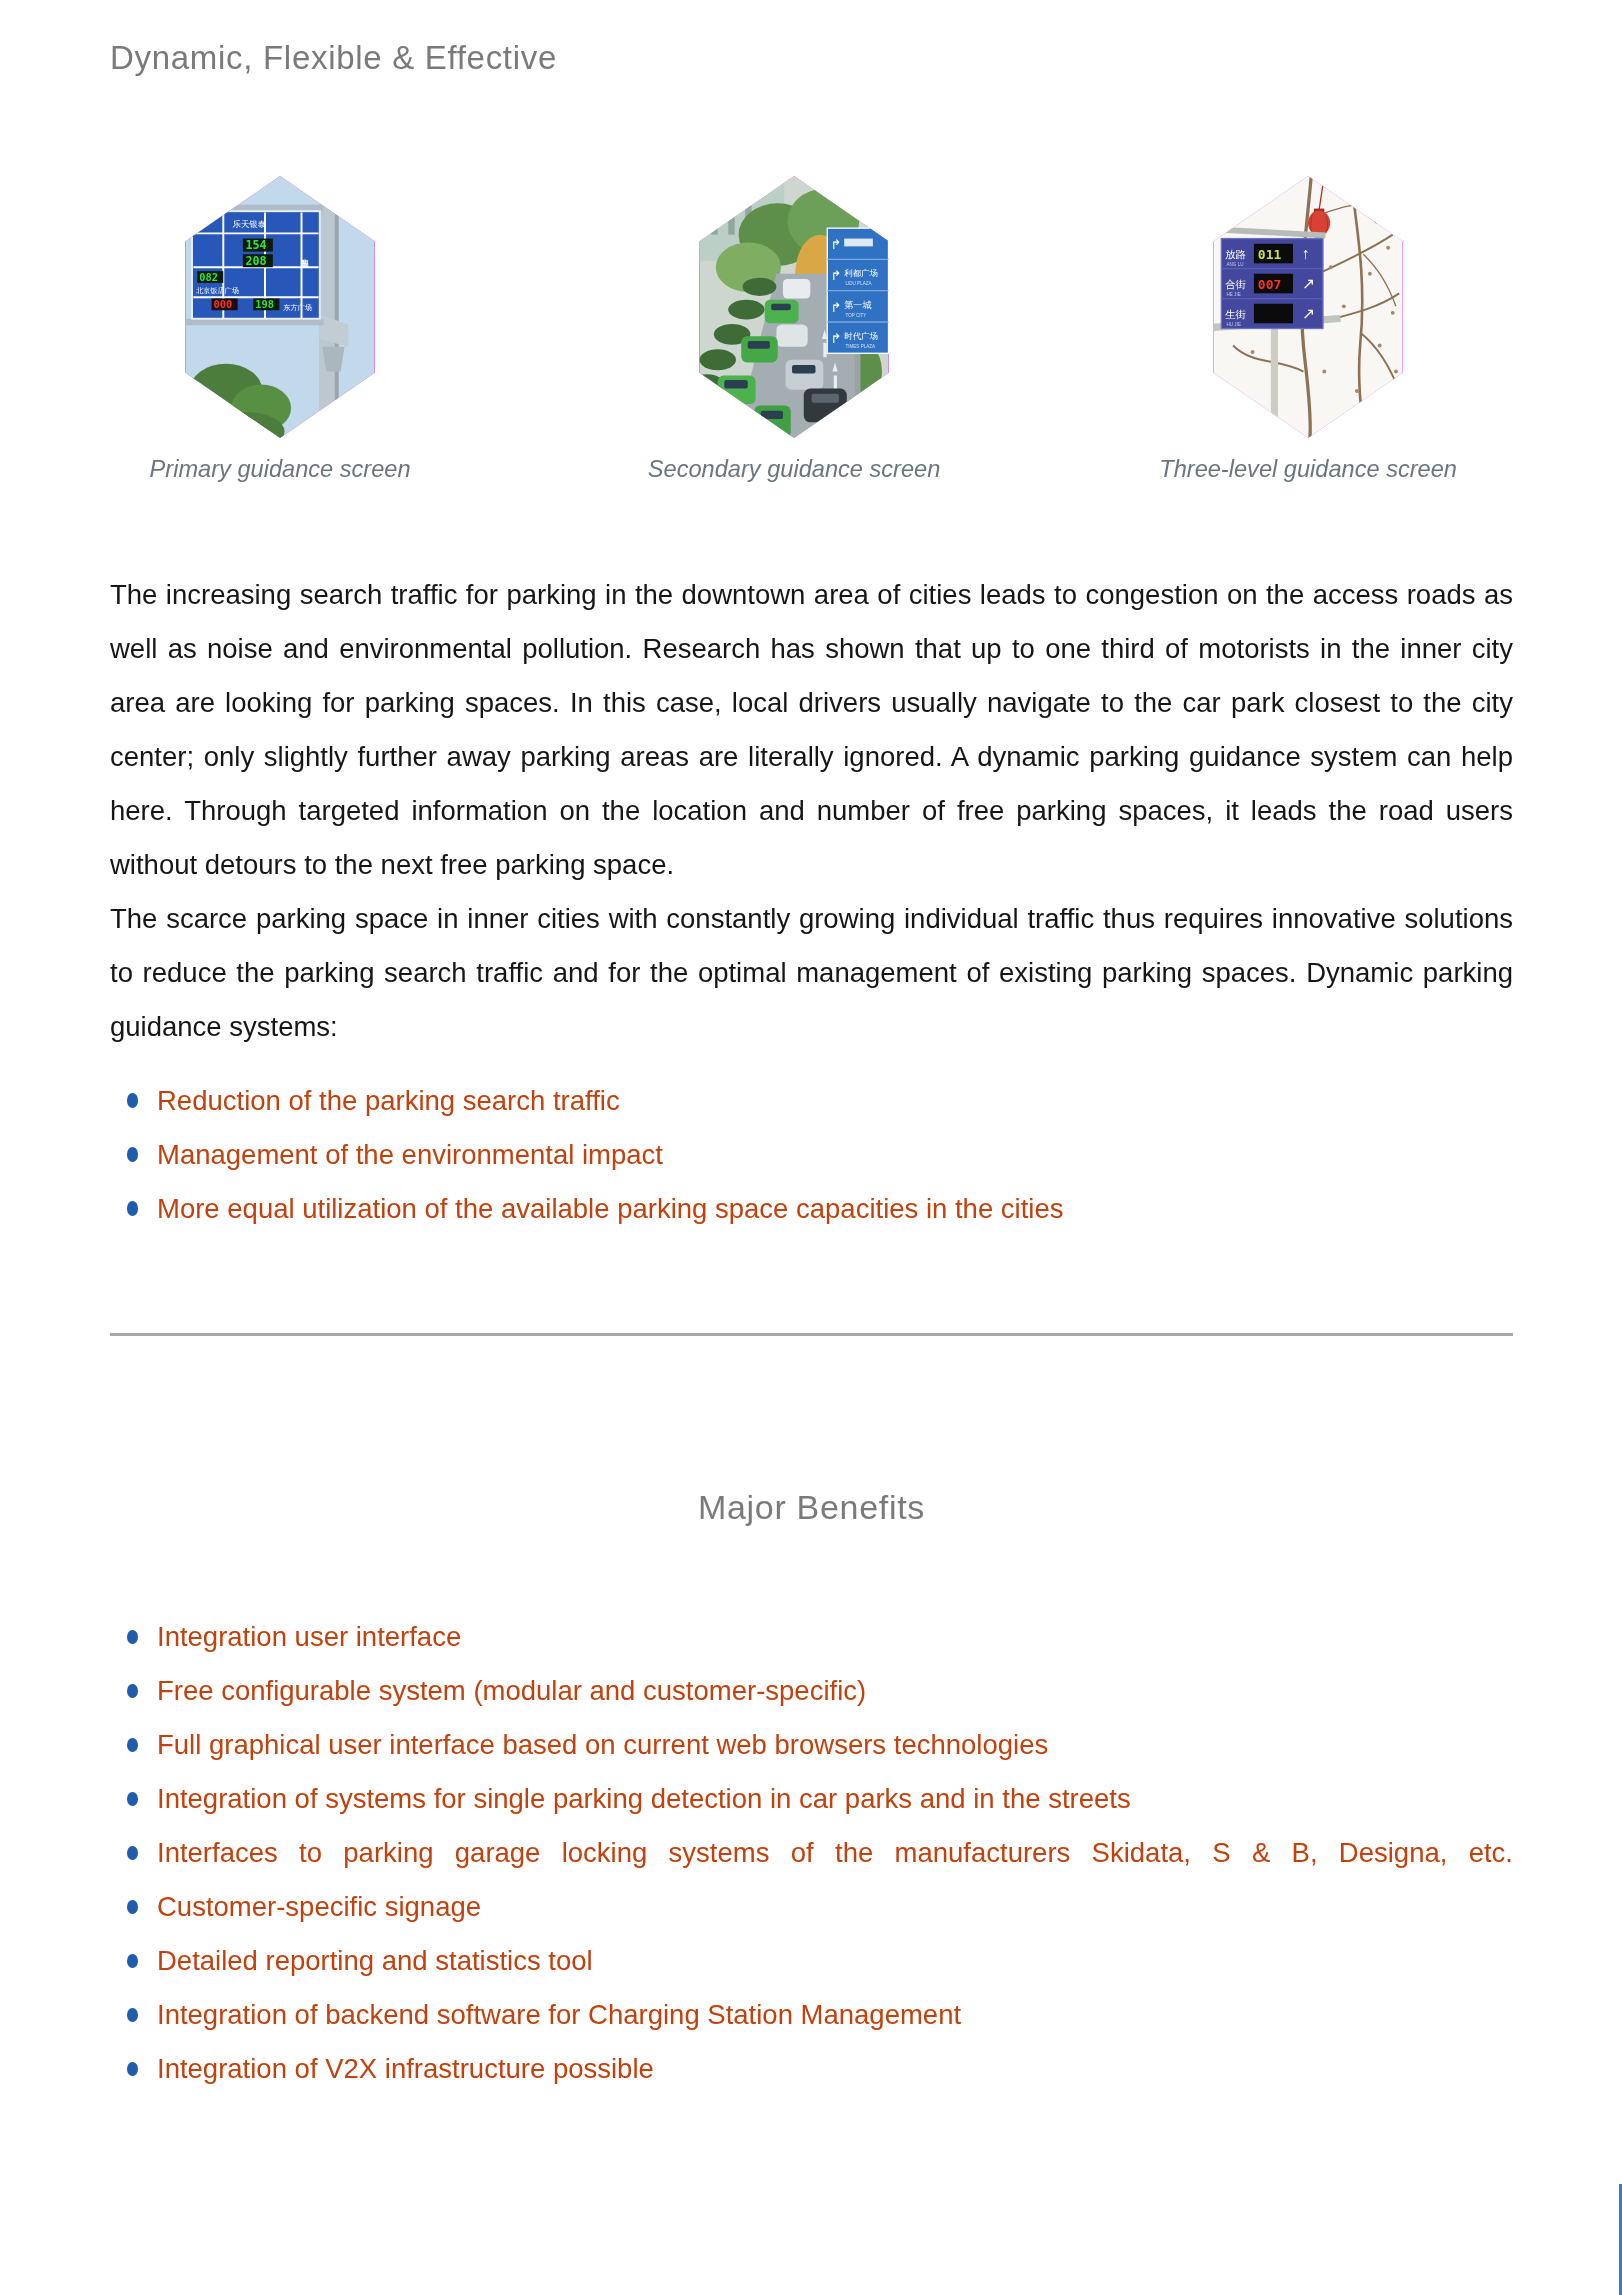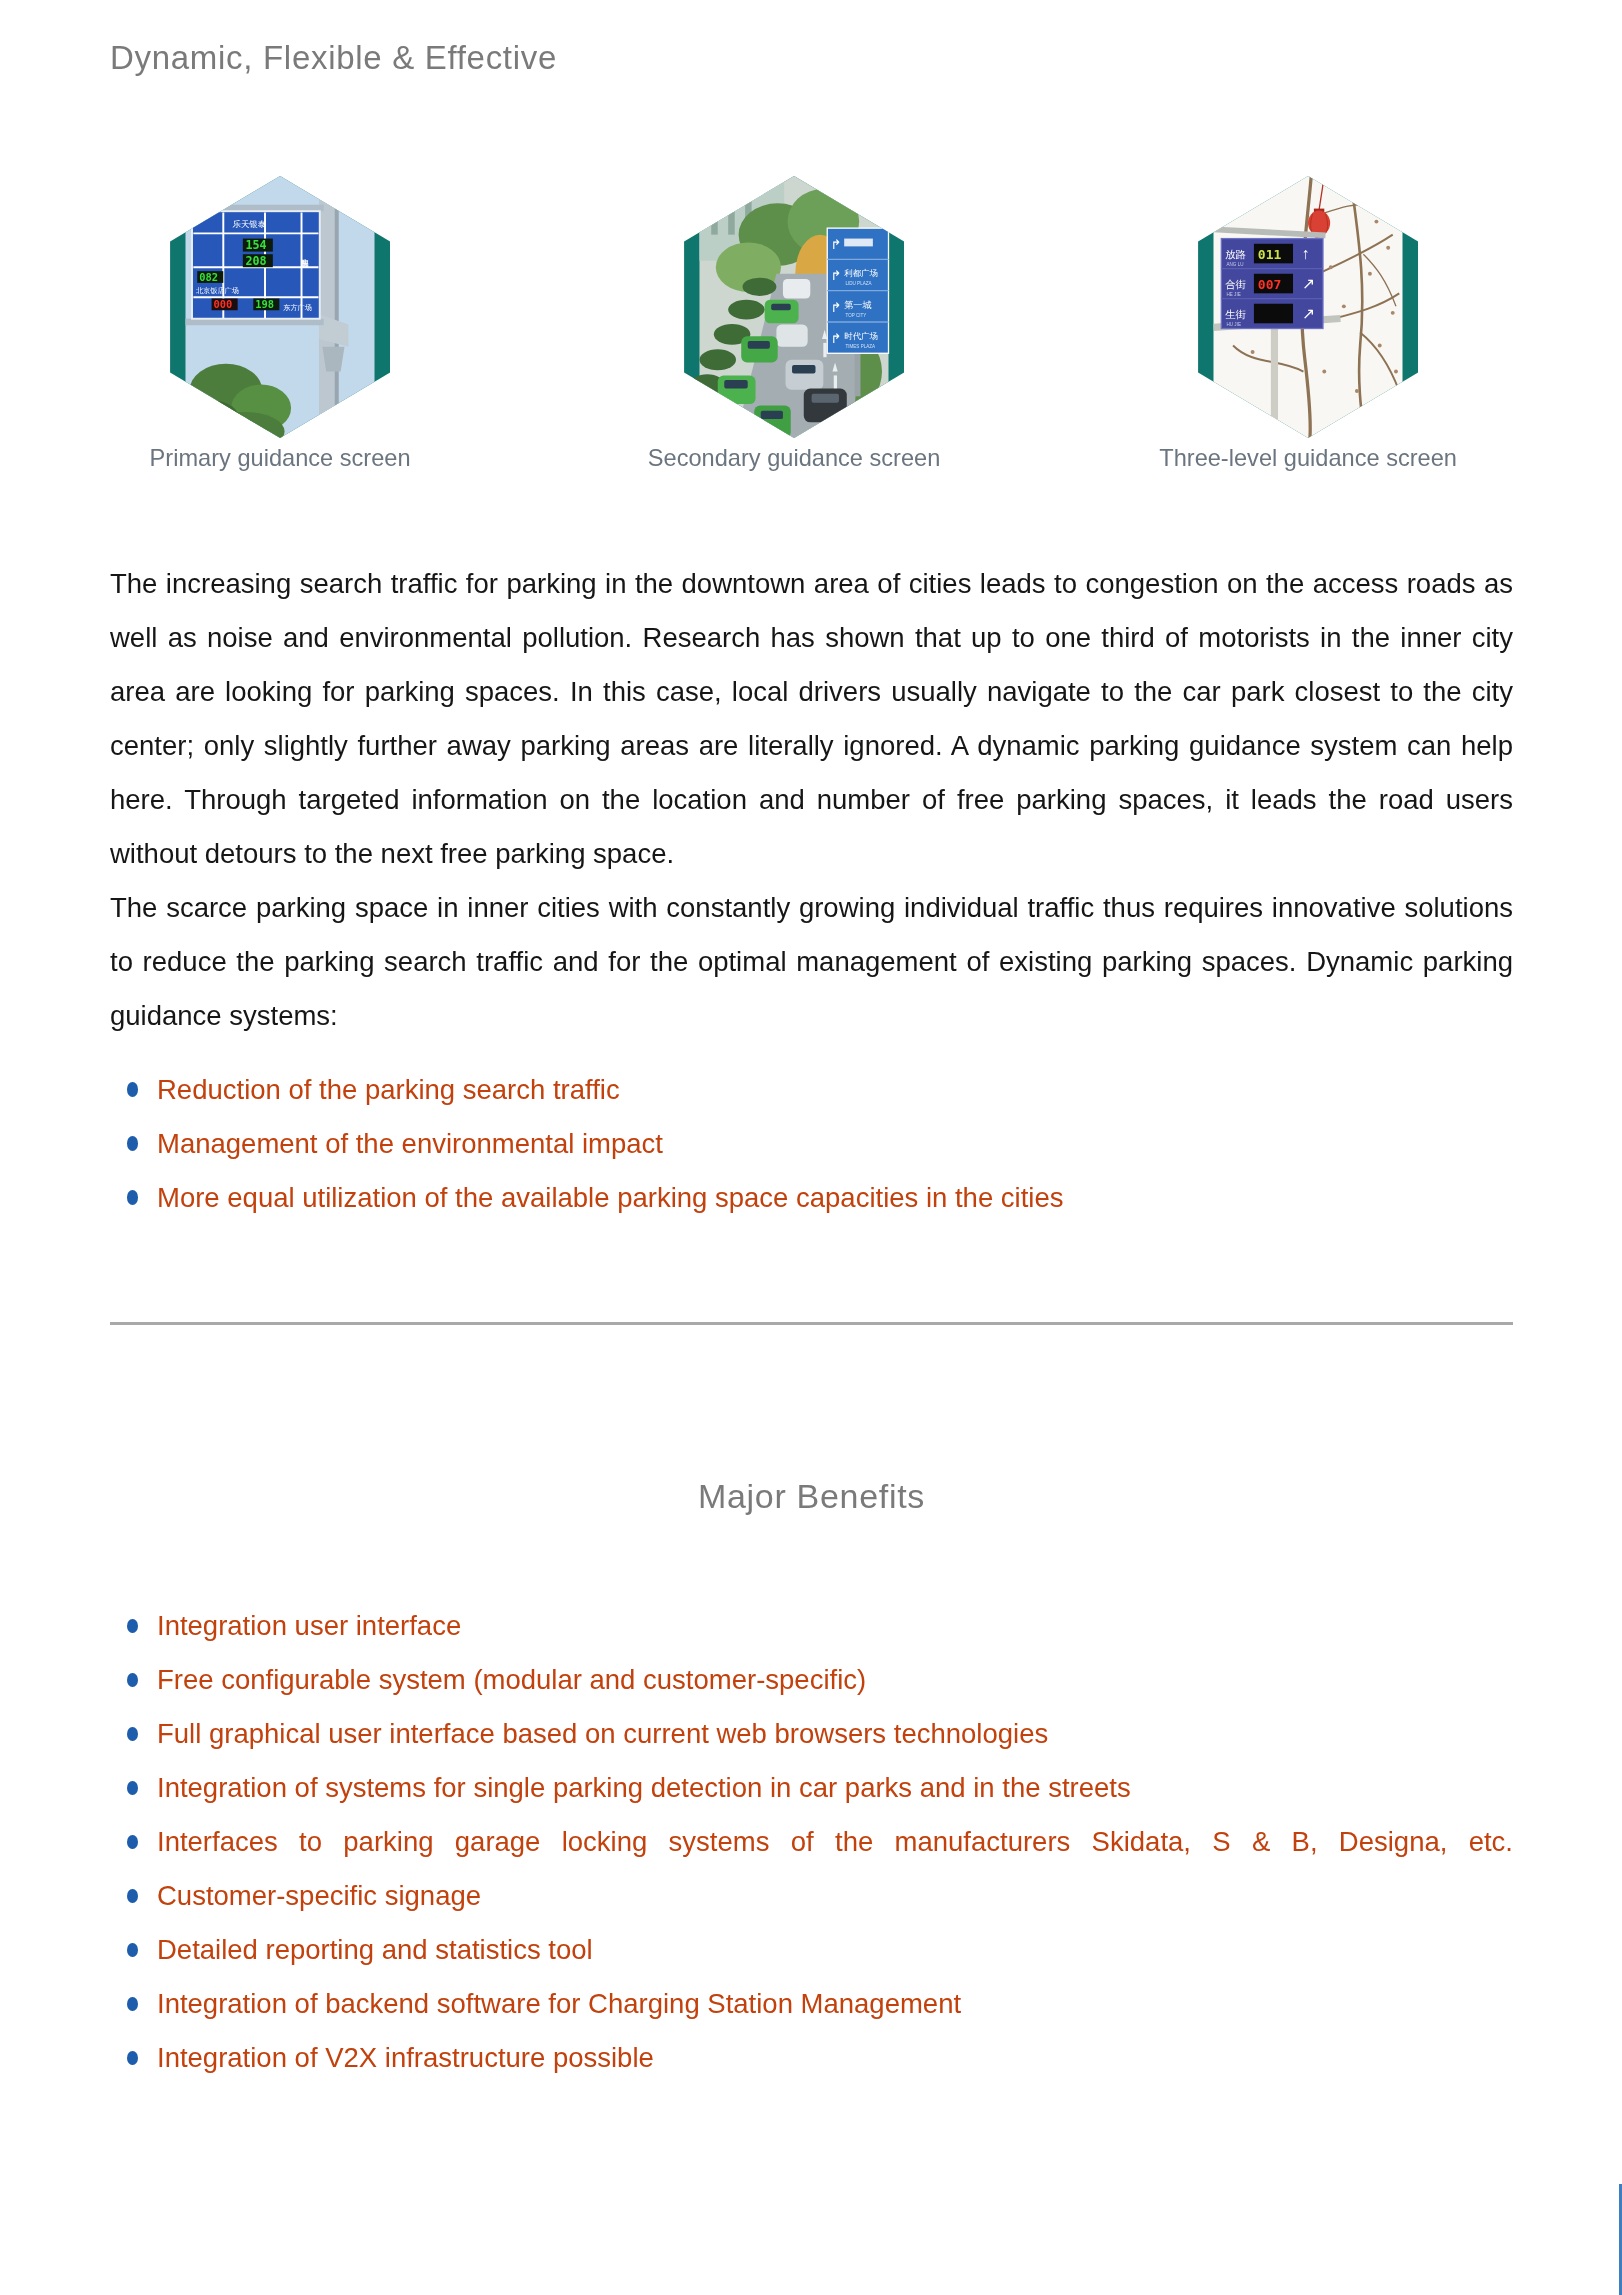--- a/index.html
+++ b/index.html
@@ -11,28 +11,28 @@
 
   h1.title{
     margin:0;font-size:33px;font-weight:400;letter-spacing:0.7px;
     color:#7a7a7a;text-align:left;line-height:39px;
   }
 
   
   .hex-row{display:flex;margin-top:99px;padding-left:19.6px;gap:213px;}
   .hex-col{width:301px;margin:0;}
   .hex{
-    width:220px;height:262px;margin:0 auto;overflow:hidden;
+    width:190px;height:262px;margin:0 auto;overflow:hidden;
     clip-path:polygon(50% 0%,100% 25%,100% 75%,50% 100%,0% 75%,0% 25%);
-    background:#0f766e;
+    background:#d946ef;
   }
   .hex svg{display:block;width:100%;height:100%;}
   figcaption{
-    margin-top:6px;font-size:23.6px;line-height:29px;color:#6b7580;
-    text-align:center;white-space:nowrap;
+    margin-top:17px;font-size:23.6px;line-height:29px;color:#6b7580;
+    text-align:center;white-space:nowrap;font-style:italic;
   }
 
   
   .intro{margin-top:84px;}
   .intro p{margin:0;font-size:27.5px;line-height:54px;text-align:justify;color:#161616;}
 
   ul.blist{list-style:none;margin:0;padding:0;}
   ul.blist li{position:relative;padding-left:47px;font-size:27.5px;line-height:54px;color:#c2410c;}
   .dot{
     position:absolute;left:17px;top:19.6px;width:11px;height:14.4px;

